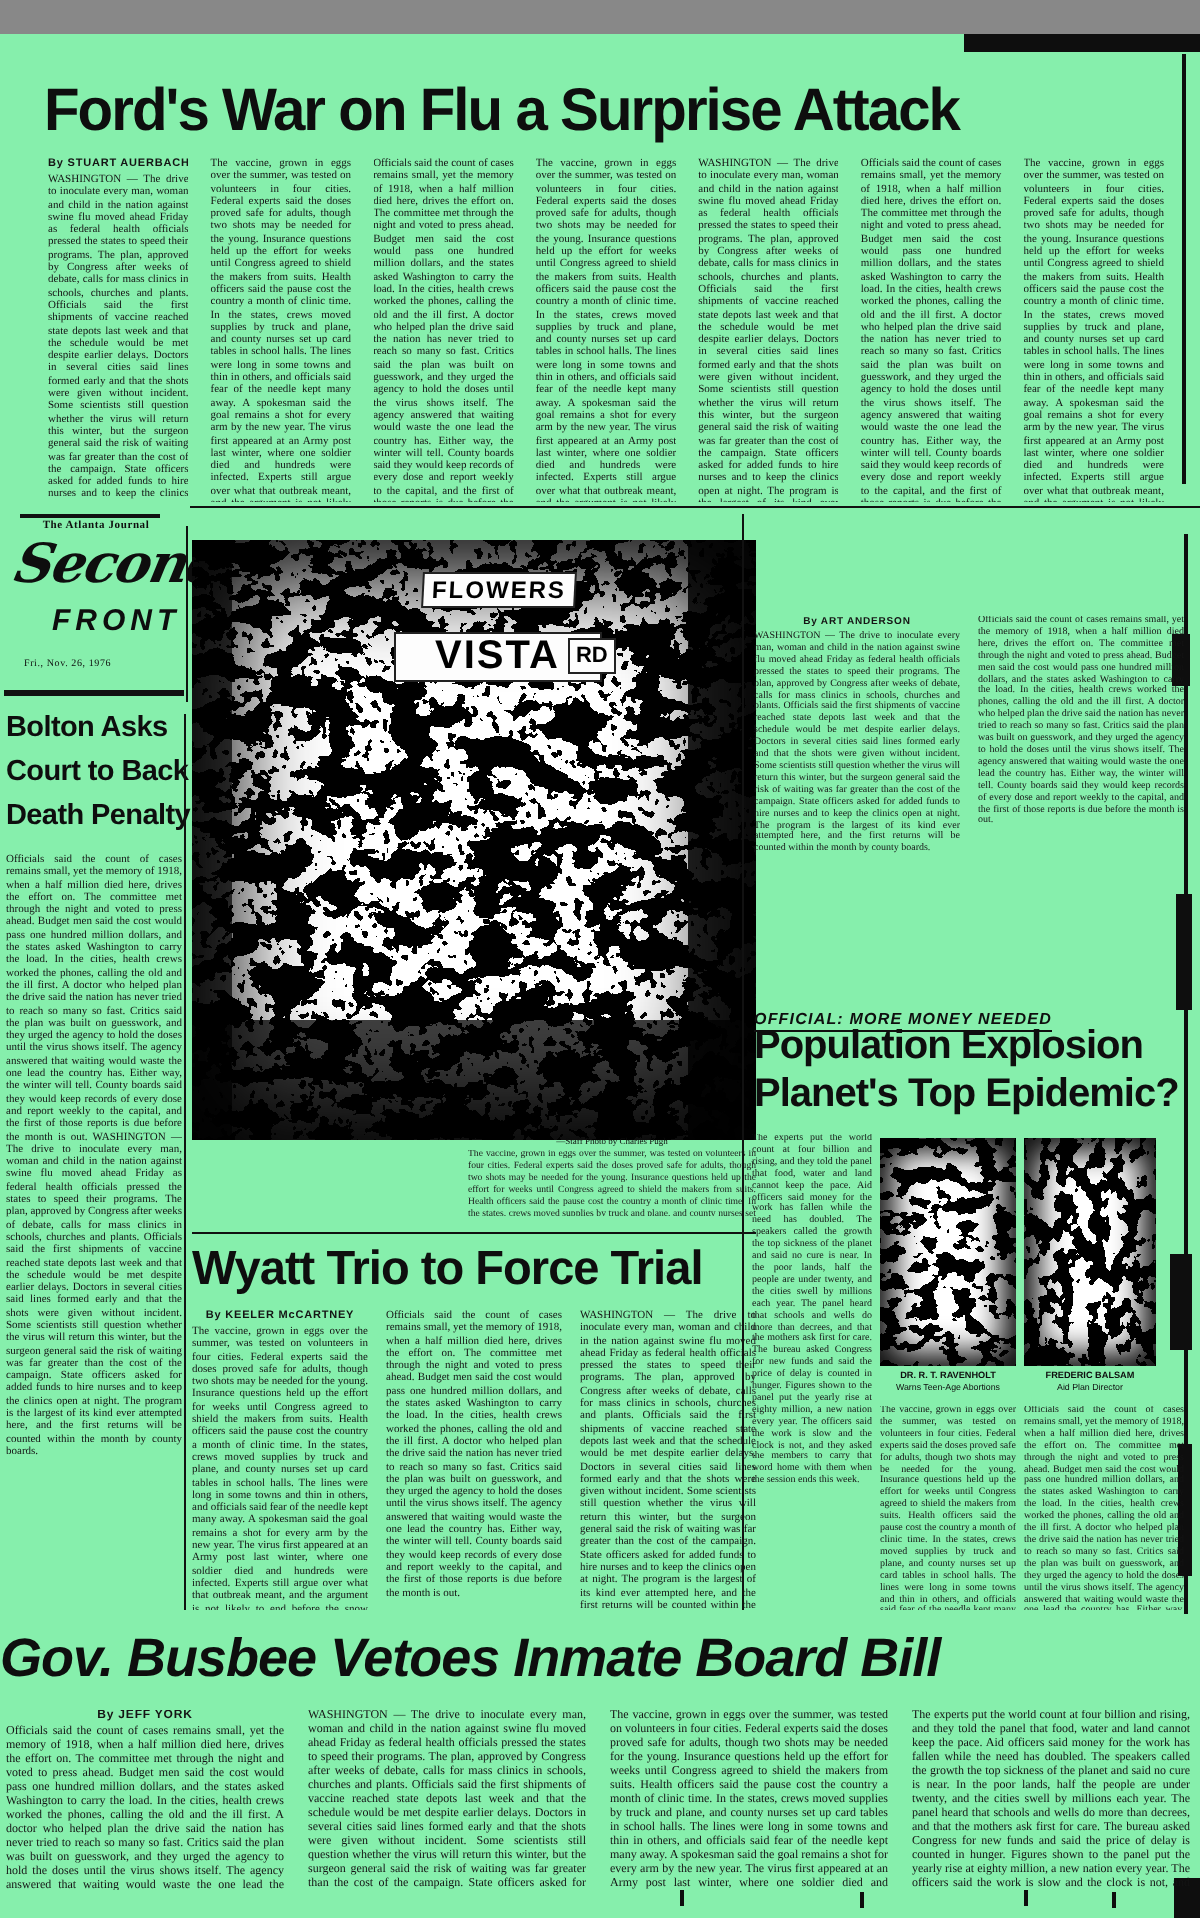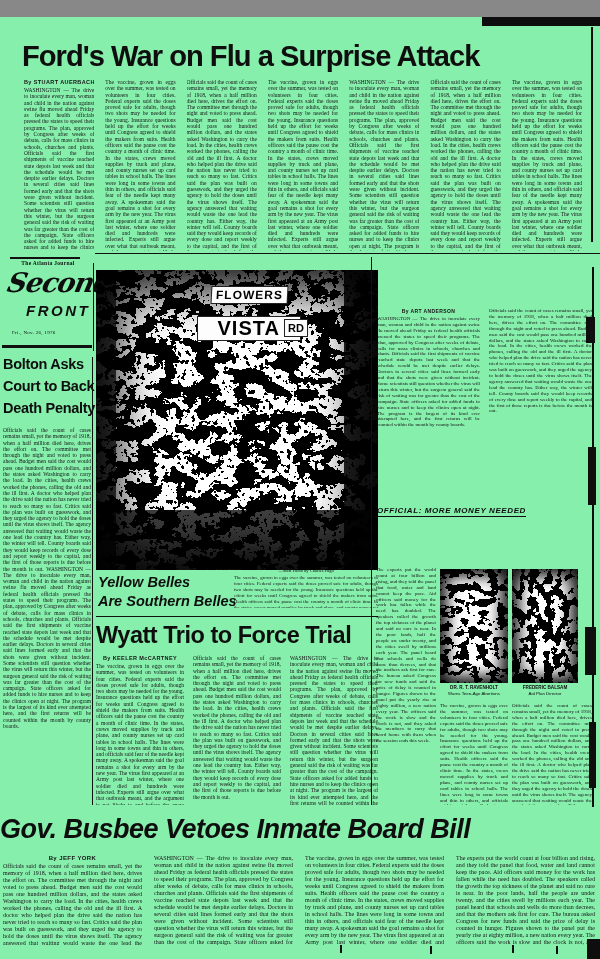--- a/index.html
+++ b/index.html
@@ -119,24 +119,20 @@
       <rect width="282" height="300" filter="url(#nzB)"></rect>
     </svg>
     <div style="position:absolute;right:0;top:0;width:12%;height:100%;background:#000;opacity:.85"></div>
     <div style="position:absolute;left:0;top:0;width:7%;height:100%;background:#000;opacity:.7"></div>
     <div style="position:absolute;left:0;bottom:0;width:100%;height:20%;background:#000;opacity:.75"></div>
     <div class="sign" style="left:41%;top:5.5%;font-size:12px;letter-spacing:1px;padding:1px 4px;transform:skewX(-3deg)">FLOWERS</div>
     <div class="sign" style="left:36%;top:15.5%;font-size:20px;padding:0 20px;letter-spacing:1px">VISTA</div>
     <div class="sign" style="left:67%;top:16.5%;font-size:11px;padding:2px 3px">RD</div>
   </div>
 
-  <div class="abs" style="left:98px;top:556px">
-    <div class="h-belles">Yellow Belles</div>
-    <div class="h-belles">Are Southern Belles</div>
-  </div>
   <div class="abs credit" style="left:234px;top:551px;width:144px">—Staff Photo by Charles Pugh</div>
   <div class="abs caption-sm" style="left:234px;top:558px;width:144px;height:33px">The vaccine, grown in eggs over the summer, was tested on volunteers in four cities. Federal experts said the doses proved safe for adults, though two shots may be needed for the young. Insurance questions held up the effort for weeks until Congress agreed to shield the makers from suits. Health officers said the pause cost the country a month of clinic time. In the states, crews moved supplies by truck and plane, and county nurses set up card tables in school halls. The lines were long in some towns and thin in others, and officials said fear of the needle kept many away. A spokesman said the goal remains a shot for every arm by the new year. The virus first appeared at an Army post last winter, where one soldier died and hundreds were infected. Experts still argue over what that outbreak meant, and the argument is not likely to end before the snow flies.</div>
   <div class="abs rule" style="left:96px;top:599px;width:282px;height:1px"></div>
 
   <div class="abs h-wyatt" style="left:96px;top:605px;width:284px">Wyatt Trio to Force Trial</div>
   <div class="abs cols" style="left:96px;top:638px;width:282px;height:150px;gap:9px">
     <div class="col">
       <div class="byline">By KEELER McCARTNEY</div>
       <span>The vaccine, grown in eggs over the summer, was tested on volunteers in four cities. Federal experts said the doses proved safe for adults, though two shots may be needed for the young. Insurance questions held up the effort for weeks until Congress agreed to shield the makers from suits. Health officers said the pause cost the country a month of clinic time. In the states, crews moved supplies by truck and plane, and county nurses set up card tables in school halls. The lines were long in some towns and thin in others, and officials said fear of the needle kept many away. A spokesman said the goal remains a shot for every arm by the new year. The virus first appeared at an Army post last winter, where one soldier died and hundreds were infected. Experts still argue over what that outbreak meant, and the argument is not likely to end before the snow flies.</span>
     </div>
@@ -153,20 +149,22 @@
       <div class="byline" style="font-size:5px">By ART ANDERSON</div>
       <span>WASHINGTON — The drive to inoculate every man, woman and child in the nation against swine flu moved ahead Friday as federal health officials pressed the states to speed their programs. The plan, approved by Congress after weeks of debate, calls for mass clinics in schools, churches and plants. Officials said the first shipments of vaccine reached state depots last week and that the schedule would be met despite earlier delays. Doctors in several cities said lines formed early and that the shots were given without incident. Some scientists still question whether the virus will return this winter, but the surgeon general said the risk of waiting was far greater than the cost of the campaign. State officers asked for added funds to hire nurses and to keep the clinics open at night. The program is the largest of its kind ever attempted here, and the first returns will be counted within the month by county boards.</span>
     </div>
     <div class="col col-sm"><span>Officials said the count of cases remains small, yet the memory of 1918, when a half million died here, drives the effort on. The committee met through the night and voted to press ahead. Budget men said the cost would pass one hundred million dollars, and the states asked Washington to carry the load. In the cities, health crews worked the phones, calling the old and the ill first. A doctor who helped plan the drive said the nation has never tried to reach so many so fast. Critics said the plan was built on guesswork, and they urged the agency to hold the doses until the virus shows itself. The agency answered that waiting would waste the one lead the country has. Either way, the winter will tell. County boards said they would keep records of every dose and report weekly to the capital, and the first of those reports is due before the month is out.</span></div>
   </div>
 
   <div class="abs" style="left:377px;top:482px">
     <span class="kicker">OFFICIAL: MORE MONEY NEEDED</span>
   </div>
   <div class="abs" style="left:377px;top:494px">
+    <div class="h-pop">Population Explosion</div>
+    <div class="h-pop">Planet's Top Epidemic?</div>
   </div>
 
   <div class="abs col col-sm" style="left:376px;top:550px;width:60px;height:238px">
     <span>The experts put the world count at four billion and rising, and they told the panel that food, water and land cannot keep the pace. Aid officers said money for the work has fallen while the need has doubled. The speakers called the growth the top sickness of the planet and said no cure is near. In the poor lands, half the people are under twenty, and the cities swell by millions each year. The panel heard that schools and wells do more than decrees, and that the mothers ask first for care. The bureau asked Congress for new funds and said the price of delay is counted in hunger. Figures shown to the panel put the yearly rise at eighty million, a new nation every year. The officers said the work is slow and the clock is not, and they asked the members to carry that word home with them when the session ends this week.</span>
   </div>
 
   <div class="abs photo vignette-sm" style="left:440px;top:552px;width:68px;height:114px">
     <svg width="68" height="114" style="position:absolute;left:0;top:0">
       <defs>
         <filter id="nzP1" x="0" y="0" width="100%" height="100%">

